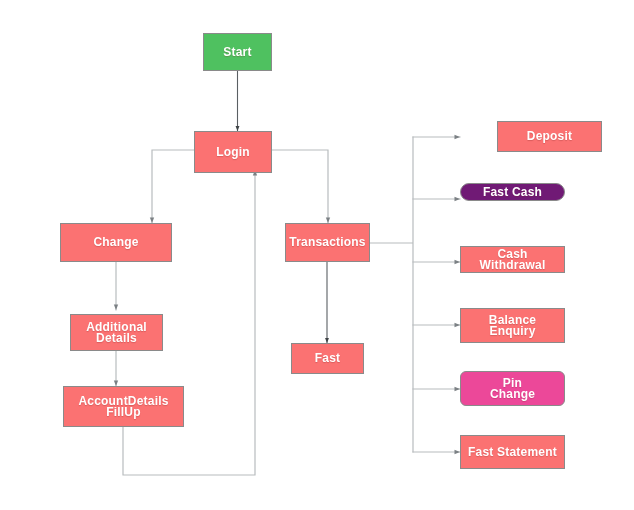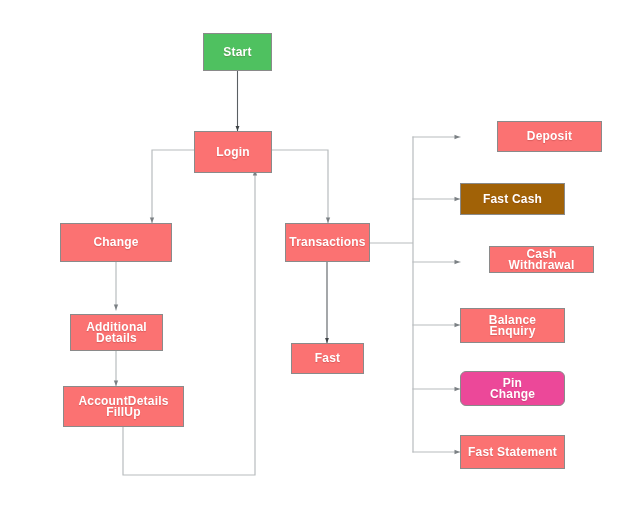--- a/index.html
+++ b/index.html
@@ -96,24 +96,24 @@
       </div>
       <div class="node" style="left: 285px; top: 223px; width: 85px; height: 39px; background: rgb(251, 114, 114); border-color: rgb(138, 138, 138); color: rgb(255, 255, 255);">
         <span class="node-label">Transactions</span>
       </div>
       <div class="node" style="left: 291px; top: 343px; width: 73px; height: 31px; background: rgb(251, 114, 114); border-color: rgb(138, 138, 138); color: rgb(255, 255, 255);">
         <span class="node-label">Fast</span>
       </div>
       <div class="node" style="left: 460px; top: 121px; width: 105px; height: 31px; background: rgb(251, 114, 114); border-color: rgb(138, 138, 138); color: rgb(255, 255, 255); margin-left: 37px;">
         <span class="node-label">Deposit</span>
       </div>
-      <div class="node" style="left: 460px; top: 183px; width: 105px; height: 32px; background: #a16207; border-color: rgb(138, 138, 138); color: rgb(255, 255, 255);">
+      <div class="node" style="left: 460px; top: 183px; width: 105px; height: 18px; background: #701a75; border-color: rgb(138, 138, 138); color: rgb(255, 255, 255); border-radius: 10px;">
         <span class="node-label">Fast Cash</span>
       </div>
-      <div class="node" style="left: 460px; top: 246px; width: 105px; height: 27px; background: rgb(251, 114, 114); border-color: rgb(138, 138, 138); color: rgb(255, 255, 255); margin-left: 29px;">
+      <div class="node" style="left: 460px; top: 246px; width: 105px; height: 27px; background: rgb(251, 114, 114); border-color: rgb(138, 138, 138); color: rgb(255, 255, 255);">
         <span class="node-label">Cash Withdrawal</span>
       </div>
       <div class="node" style="left: 460px; top: 308px; width: 105px; height: 35px; background: rgb(251, 114, 114); border-color: rgb(138, 138, 138); color: rgb(255, 255, 255);">
         <span class="node-label">Balance
 Enquiry</span>
       </div>
       <div class="node" style="left: 460px; top: 371px; width: 105px; height: 35px; background: #ec4899; border-color: rgb(138, 138, 138); color: rgb(255, 255, 255); border-radius: 6px;">
         <span class="node-label">Pin
 Change</span>
       </div>

